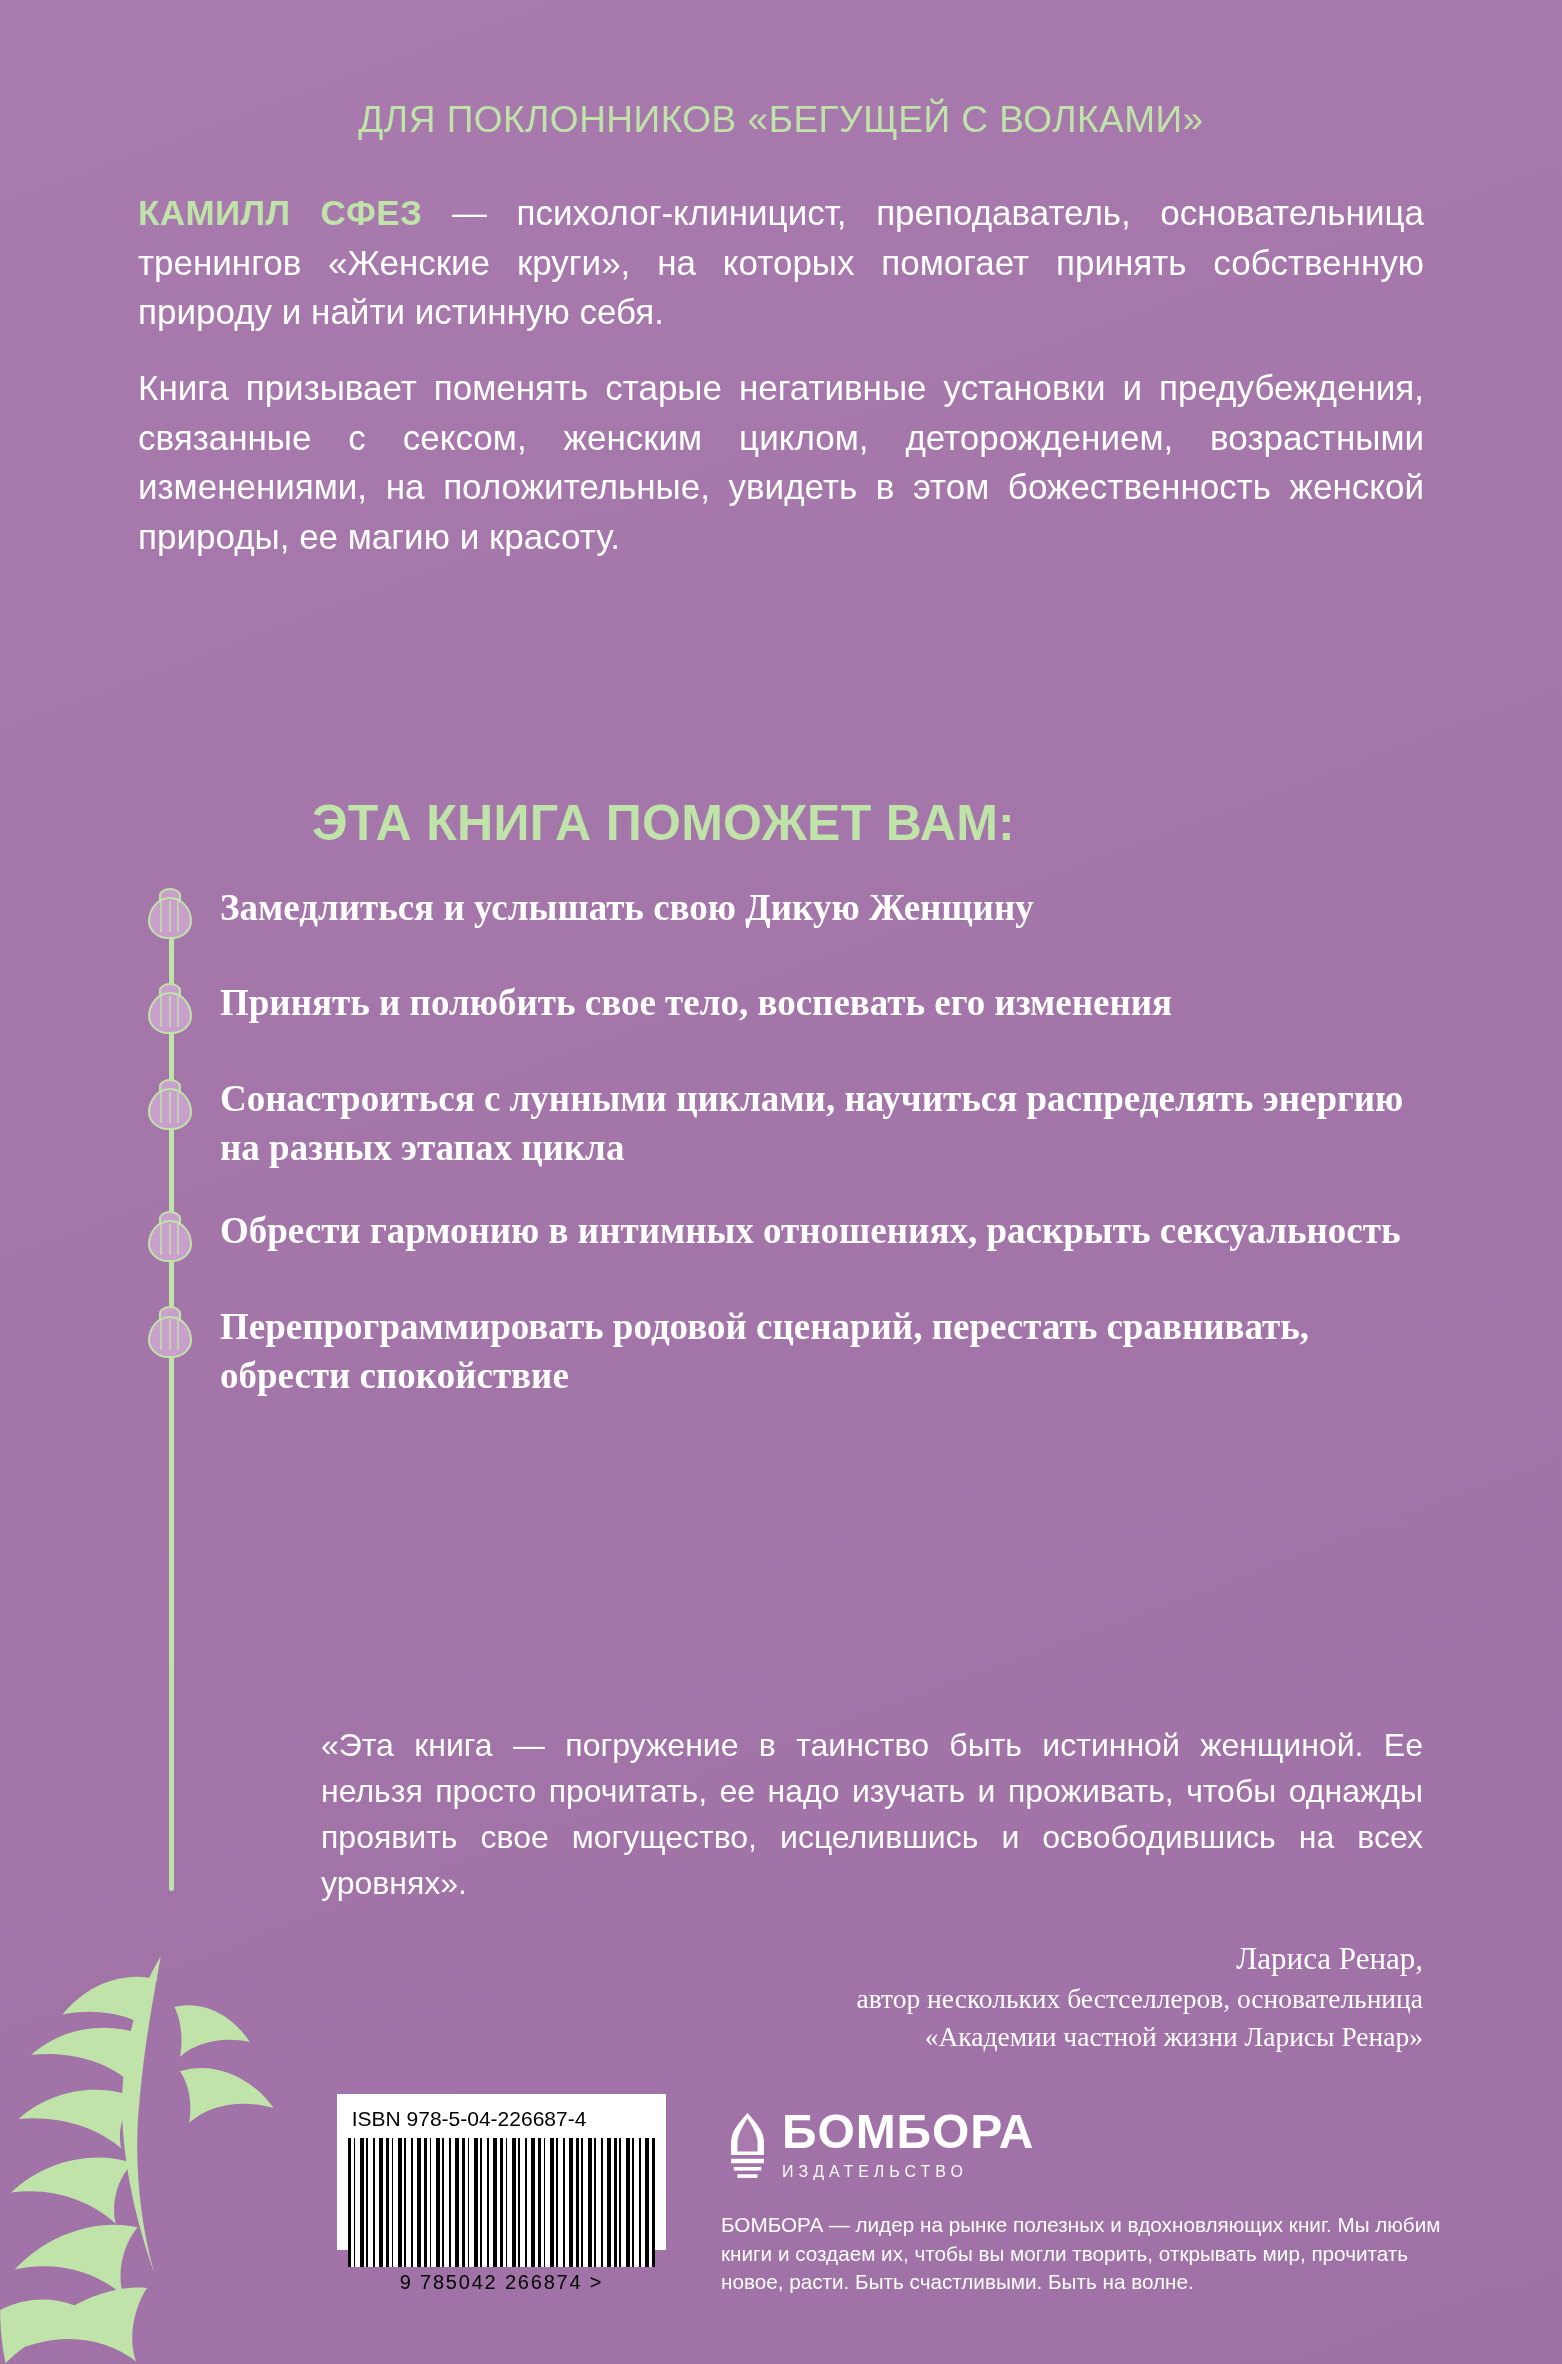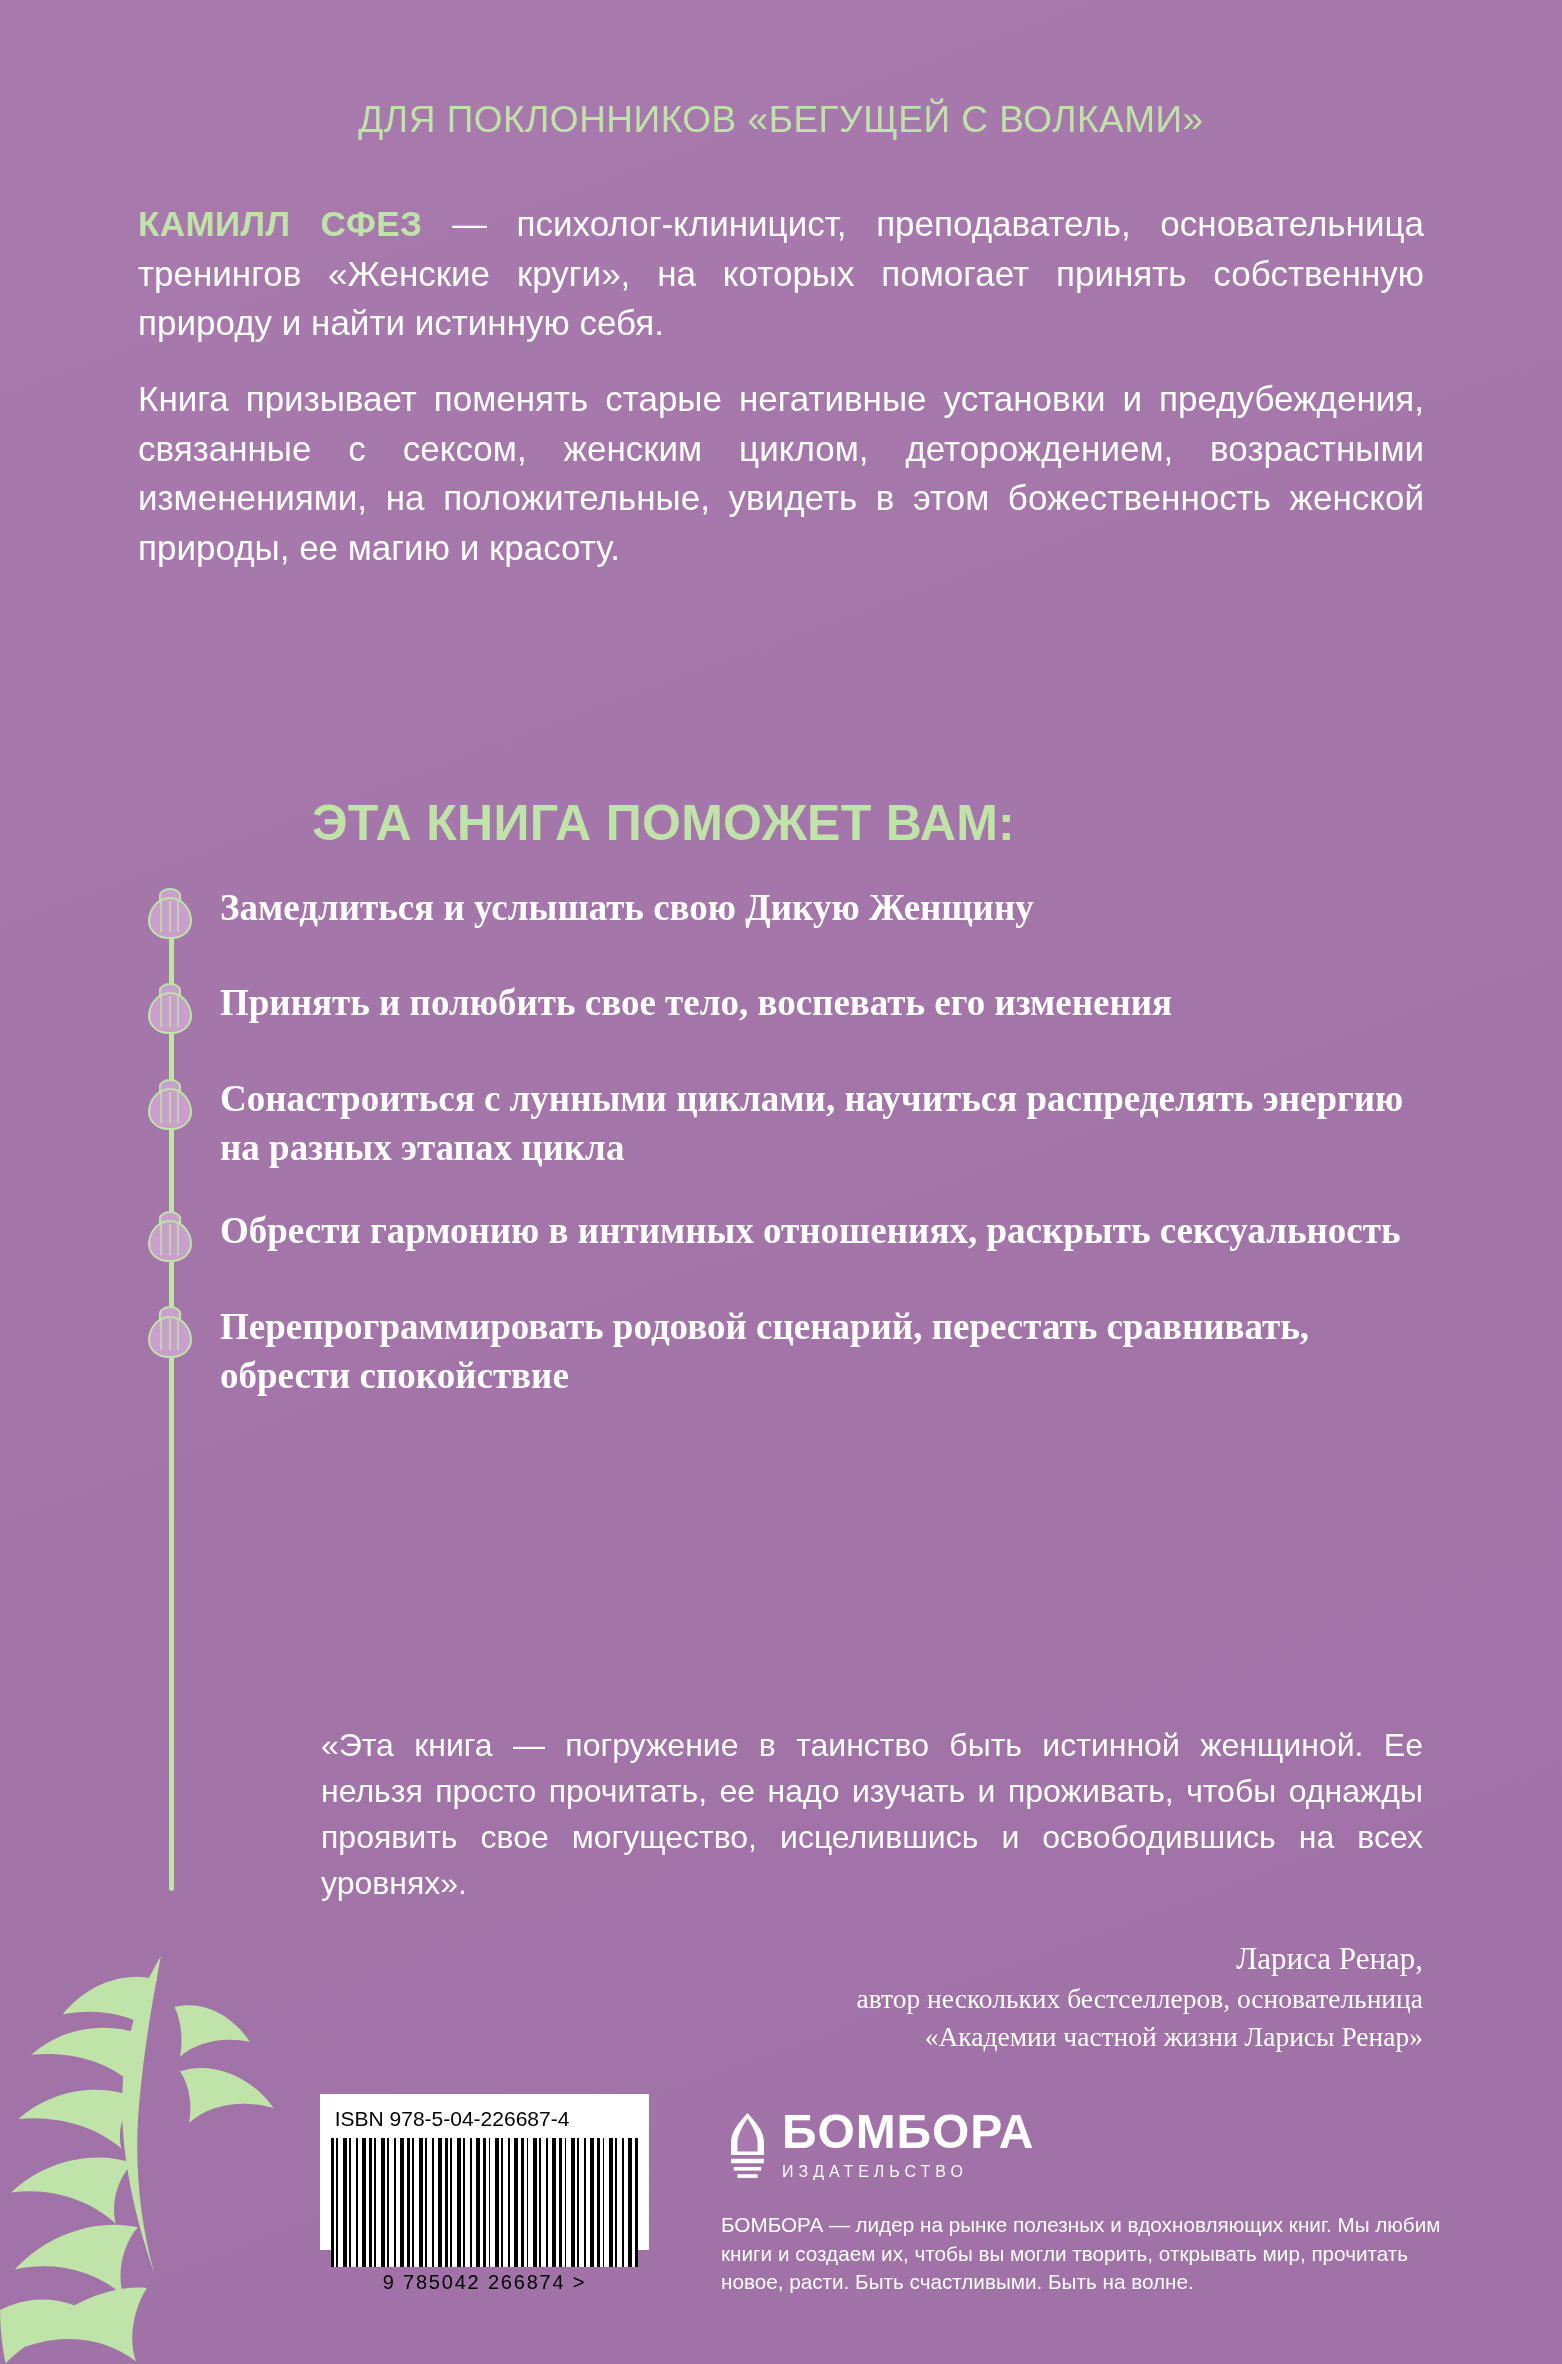--- a/index.html
+++ b/index.html
@@ -37,21 +37,20 @@
 
   
   .intro {
     position: absolute;
     left: 138px;
     top: 188px;
     width: 1286px;
     color: #ffffff;
     font-size: 35px;
     line-height: 1.42;
-    margin-top: 11px;
   }
   .intro p {
     margin: 0 0 26px 0;
     text-align: justify;
   }
   .author-name {
     color: #bfe3a8;
     font-weight: bold;
     letter-spacing: 0.4px;
   }
@@ -180,21 +179,21 @@
     left: 0;
     bottom: 0;
     width: 349px;
     height: 569px;
     pointer-events: none;
   }
 
   
   .barcode-box {
     position: absolute;
-    left: 320px;
+    left: 337px;
     top: 2094px;
     width: 329px;
     height: 156px;
     background: #ffffff;
     padding: 9.2px 11px 5.5px 11px;
     box-sizing: border-box;
   }
   .isbn-text {
     font-size: 21px;
     color: #000;

